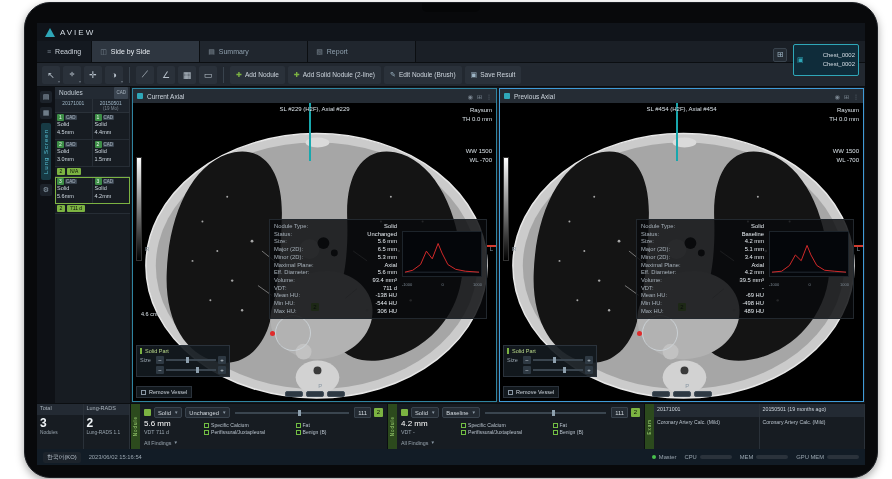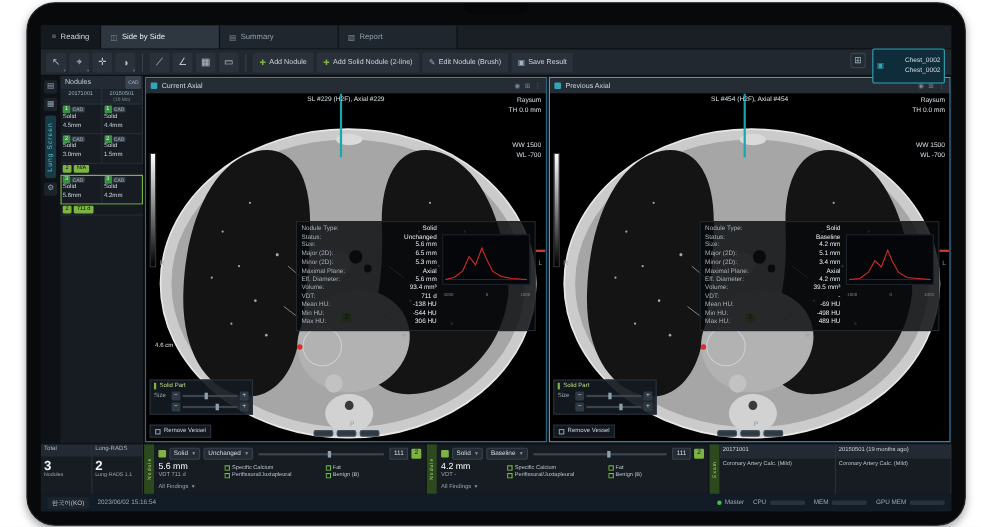--- a/index.html
+++ b/index.html
@@ -141,20 +141,24 @@
   .fill.g{background:#49c04d}
 </style>
 </head>
 <body>
 
 <div class="page">
 <div class="device">
 <div class="notch"></div>
 <div class="screen">
 
+  <div class="appbar">
+    <span class="logo-tri"></span>
+    <span class="brand">AVIEW</span>
+  </div>
 
   <div class="tabbar">
     <div class="reading-btn">
       <span class="ticon">≡</span>
       <span>Reading</span>
     </div>
     <div class="tab active">
       <span class="ticon">◫</span>
       <span>Side by Side</span>
     </div>

